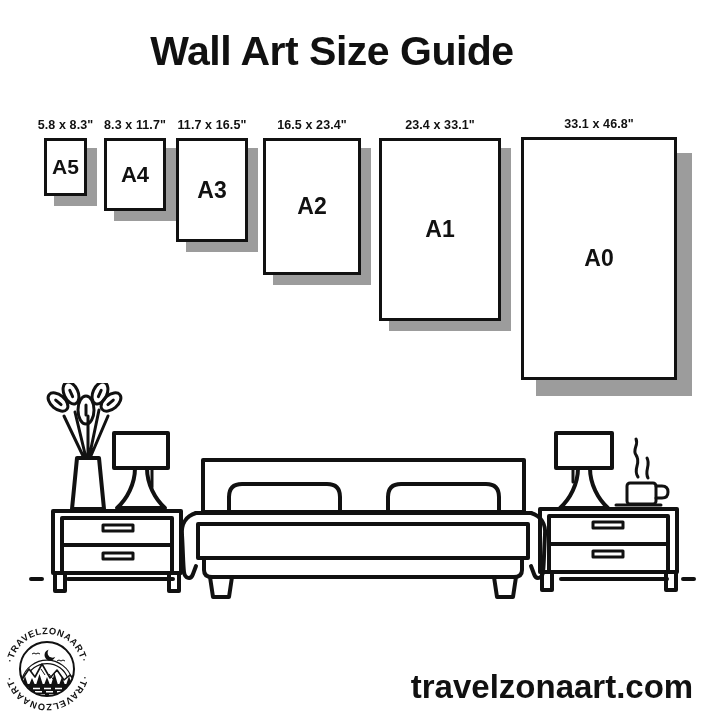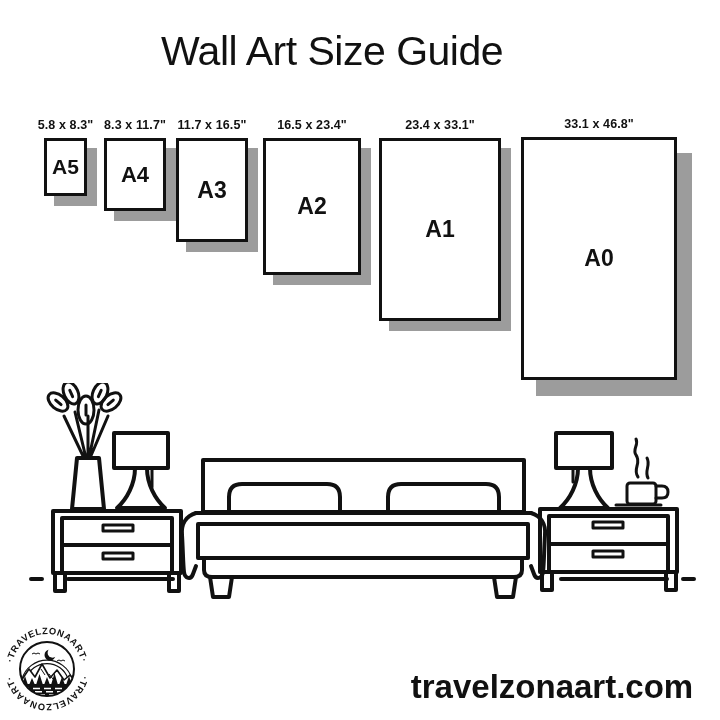--- a/index.html
+++ b/index.html
@@ -3,21 +3,21 @@
 <meta charset="utf-8">
 <style>
   html,body{margin:0;padding:0;}
   body{
     width:720px;height:720px;position:relative;overflow:hidden;
     background:var(--bg,#fff);color:var(--ink,#111);
     font-family:"Liberation Sans", sans-serif;
   }
   .title{
     position:absolute;top:28px;left:0;width:664px;text-align:center;
-    font-size:41px;font-weight:normal;letter-spacing:-0.5px;color:var(--ink,#111);
+    font-size:41px;font-weight:bold;letter-spacing:-0.5px;color:var(--ink,#111);
   }
   
   .frame{
     position:absolute;box-sizing:border-box;background:#fff;
     border:3px solid var(--ink,#111);
     box-shadow:10px 10px 0 var(--shadow,#9c9c9c);
     display:flex;align-items:center;justify-content:center;
     font-weight:bold;font-size:23px;
   }
   .frame .size-label{

